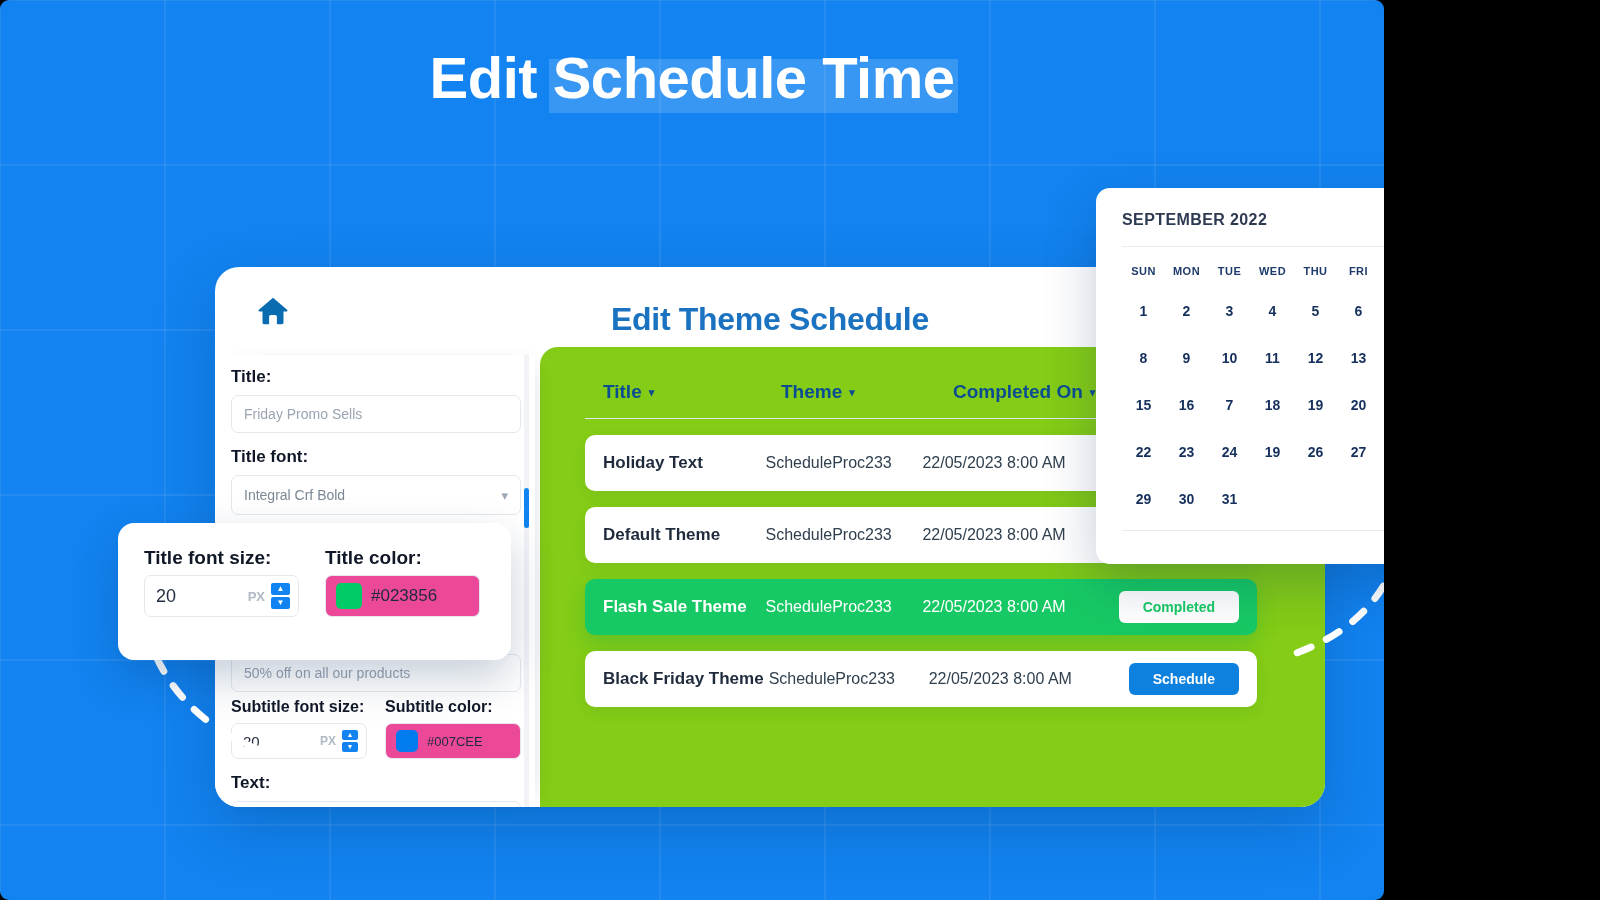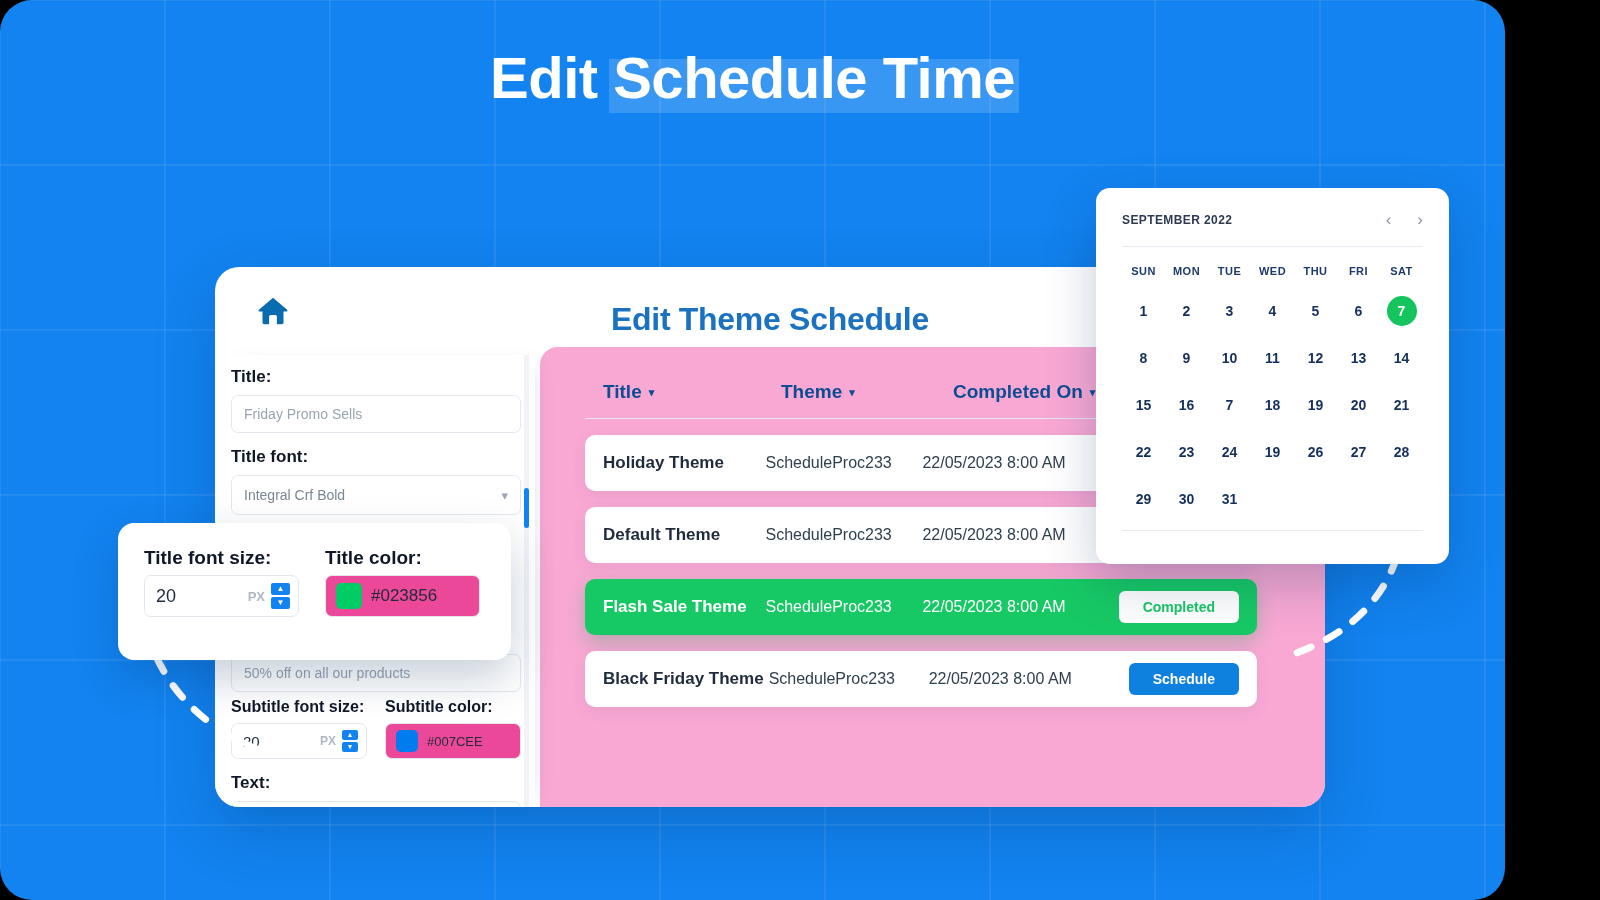--- a/index.html
+++ b/index.html
@@ -6,23 +6,23 @@
   html, body {
     width: 1600px; height: 900px;
     background: #000;
     font-family: "Liberation Sans", sans-serif;
     overflow: hidden;
   }
 
   
   #canvas {
     position: relative;
-    width: 1505px; height: 900px;
+    width: 1384px; height: 900px;
     background: #1283f0;
-    border-radius: 32px;
+    border-radius: 9px;
     overflow: hidden;
   }
 
   
   #grid {
     position: absolute; inset: 0;
     background-image:
       linear-gradient(to right, rgba(255,255,255,.075) 2px, transparent 2px),
       linear-gradient(to bottom, rgba(255,255,255,.075) 2px, transparent 2px);
     background-size: 165px 165px;
@@ -96,21 +96,21 @@
     font-size: 32px;
     font-weight: 800;
     letter-spacing: -0.3px;
   }
 
   
   #inner-panel {
     position: absolute;
     left: 325px; top: 80px;
     right: 0; bottom: 0;
-    background: #f9a8d4;
+    background: #84cc16;
     border-top-left-radius: 18px;
   }
 
   
   #table-area {
     position: absolute;
     left: 45px; top: 18px;
     width: 672px;
   }
   #table-head {
@@ -328,21 +328,21 @@
     box-shadow: 0 20px 52px rgba(3, 40, 86, .24);
     z-index: 9;
     padding: 22px 26px;
   }
   #cal-head {
     display: flex;
     align-items: center;
     justify-content: space-between;
   }
   #cal-month {
-    font-size: 12px;
+    font-size: 16px;
     font-weight: 600;
     letter-spacing: .4px;
     color: #2e3a52;
   }
   #cal-nav { display: flex; gap: 26px; color: #8a93a8; font-size: 17px; }
   #cal-rule { height: 1px; background: #e7eaf0; margin: 16px 0 6px; }
   #cal-grid { display: grid; grid-template-columns: repeat(7, 1fr); }
   .dow {
     text-align: center;
     font-size: 11px;
@@ -403,21 +403,21 @@
             <span>Theme</span>
             <span class="caret">▾</span>
           </div>
           <div class="th c-date">
             <span>Completed On</span>
             <span class="caret">▾</span>
           </div>
         </div>
         <div id="table-body">
             <div class="trow">
-              <div class="td-title">Holiday Theme</div>
+              <div class="td-title">Holiday Text</div>
               <div class="td-theme">ScheduleProc233</div>
               <div class="td-date">22/05/2023  8:00 AM</div>
               <div class="td-act">
                 <span class="badge">Completed</span>
               </div>
             </div>
             <div class="trow">
               <div class="td-title">Default Theme</div>
               <div class="td-theme">ScheduleProc233</div>
               <div class="td-date">22/05/2023  8:00 AM</div>

